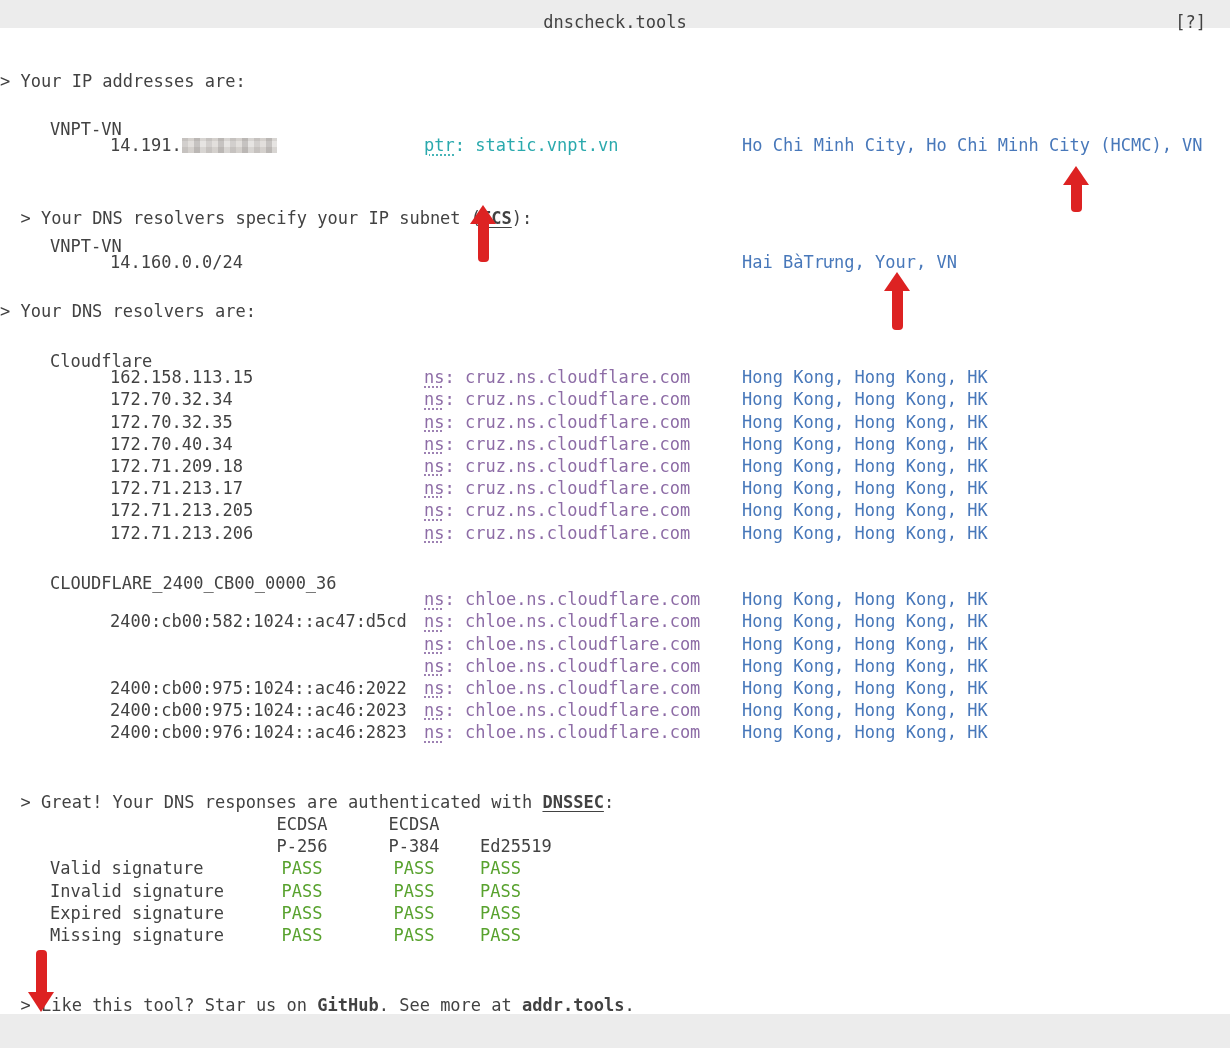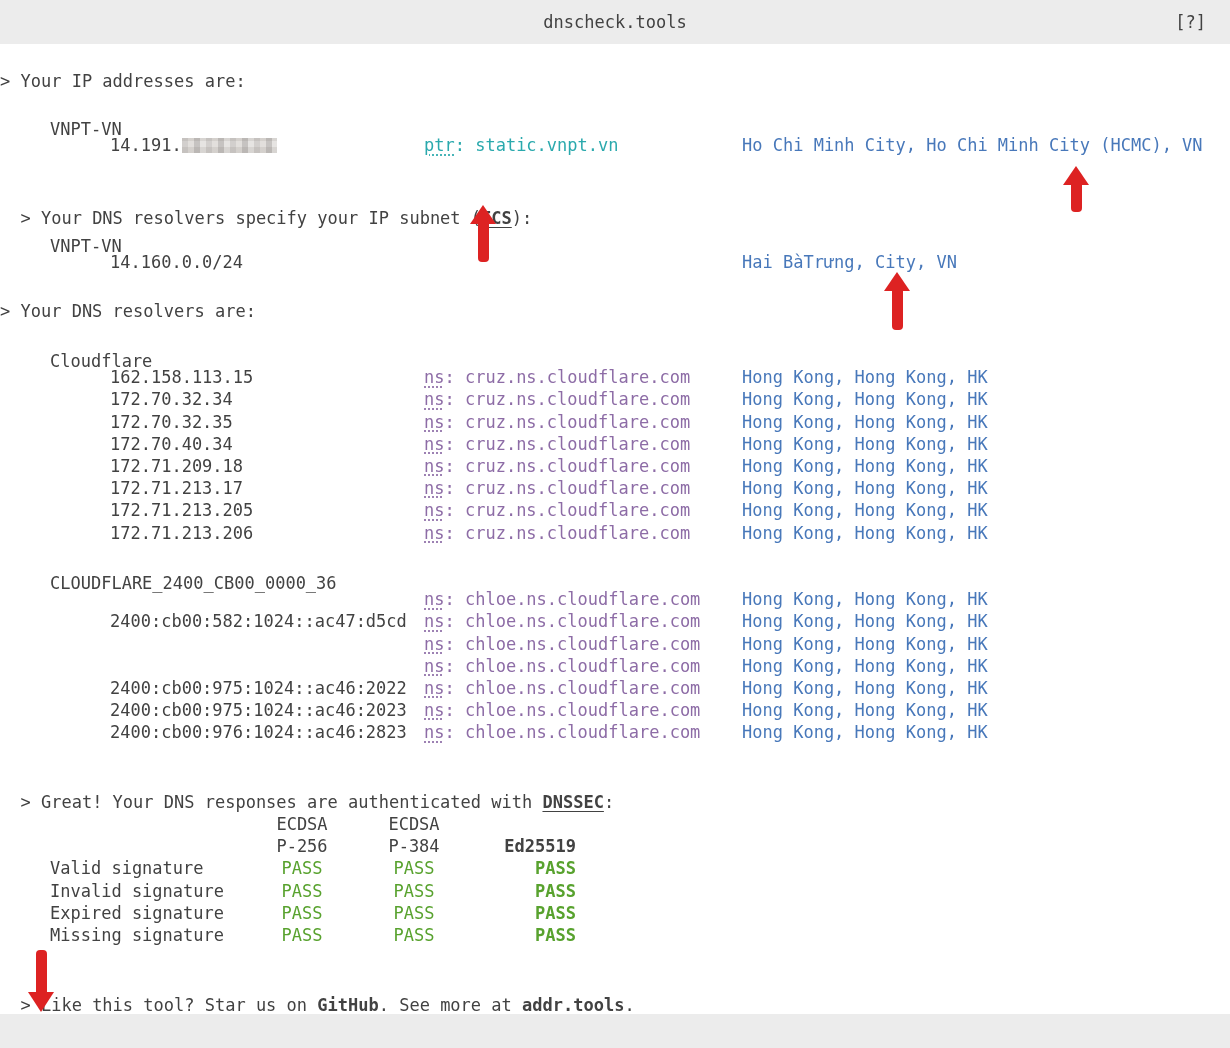--- a/index.html
+++ b/index.html
@@ -5,21 +5,21 @@
   :root{
     --text:#424242; --bar-bg:#ececec; --teal:#2aa9ad; --blue:#4878ba;
     --purple:#8d6ca6; --green:#58a22e; --red:#dd2222; --lh:22.2px;
   }
   *{margin:0;padding:0;box-sizing:border-box;}
   html,body{width:1230px;height:1048px;overflow:hidden;background:#fff;}
   body{
     font-family:"DejaVu Sans Mono","Liberation Mono",monospace;
     font-size:17px;color:var(--text);position:relative;
   }
-  .topbar{position:absolute;top:0;left:0;right:0;height:44px;background:var(--bar-bg);
+  .topbar{position:absolute;top:0;left:0;right:0;height:28px;background:var(--bar-bg);
     line-height:44px;text-align:center;}
   .topbar .help{position:absolute;right:24px;top:0;color:var(--text);text-decoration:none;cursor:pointer;}
   .line{position:absolute;left:0;right:0;height:var(--lh);line-height:var(--lh);white-space:pre;}
   .frow{position:relative;height:var(--lh);line-height:var(--lh);white-space:pre;}
   .frow>span{position:absolute;top:0;}
   .group{position:absolute;left:0;right:0;}
   .name{left:50px;margin-top:6px;}
   .ip{left:78px;margin-left:32px;}
   .nscol{left:424px;color:var(--purple);}
   .ptrcol{left:424px;color:var(--teal);}
@@ -27,21 +27,21 @@
   .abbr{text-decoration:underline dotted;text-underline-offset:3px;}
   a.lnk{color:inherit;text-decoration:underline;text-underline-offset:3px;cursor:pointer;font-weight:bold;}
   .green{color:var(--green);}
   .redacted{display:inline-block;width:95px;height:15px;vertical-align:-2px;
     background:
       repeating-linear-gradient(0deg, rgba(90,80,70,.10) 0 6px, rgba(255,255,255,0) 6px 12px),
       repeating-linear-gradient(90deg, #d2cfcd 0 6px, #e2dfdc 6px 12px, #c6c3c1 12px 18px, #e6e4e2 18px 24px);}
   
   .tcol1{left:250px;width:104px;text-align:center;}
   .tcol2{left:362px;width:104px;text-align:center;}
-  .tcol3{left:464px;width:112px;text-align:right;font-weight:bold;}
+  .tcol3{left:480px;width:112px;text-align:left;}
   .tlabel{left:50px;}
   
   .statusbar{position:absolute;top:1014px;left:0;right:0;height:34px;background:var(--bar-bg);
     line-height:34px;white-space:pre;}
   
   .arrow{position:absolute;z-index:5;width:26px;}
   .arrow .head-up{width:0;height:0;border-left:13px solid transparent;border-right:13px solid transparent;
     border-bottom:19px solid var(--red);}
   .arrow .head-down{width:0;height:0;border-left:13px solid transparent;border-right:13px solid transparent;
     border-top:20px solid var(--red);}
@@ -67,21 +67,21 @@
   </div>
 </div>
 
 <div class="line" style="top:185px">
   <span>&gt; Your DNS resolvers specify your IP subnet (</span><a class="lnk">ECS</a><span>):</span>
 </div>
 <div class="group" style="top:229px">
   <div class="frow"><span class="name">VNPT-VN</span></div>
   <div class="frow">
     <span class="ip">14.160.0.0/24</span>
-    <span class="loccol">Hai BàTrưng, City, VN</span>
+    <span class="loccol">Hai BàTrưng, Your, VN</span>
   </div>
 </div>
 
 <div class="line" style="top:300px">&gt; Your DNS resolvers are:</div>
 <div class="group" style="top:344px">
     <div class="frow"><span class="name">Cloudflare</span></div>
     <div class="frow"><span class="ip">162.158.113.15</span><span class="nscol"><span class="abbr">ns</span><span>: cruz.ns.cloudflare.com</span></span><span class="loccol">Hong Kong, Hong Kong, HK</span></div>
     <div class="frow"><span class="ip">172.70.32.34</span><span class="nscol"><span class="abbr">ns</span><span>: cruz.ns.cloudflare.com</span></span><span class="loccol">Hong Kong, Hong Kong, HK</span></div>
     <div class="frow"><span class="ip">172.70.32.35</span><span class="nscol"><span class="abbr">ns</span><span>: cruz.ns.cloudflare.com</span></span><span class="loccol">Hong Kong, Hong Kong, HK</span></div>
     <div class="frow"><span class="ip">172.70.40.34</span><span class="nscol"><span class="abbr">ns</span><span>: cruz.ns.cloudflare.com</span></span><span class="loccol">Hong Kong, Hong Kong, HK</span></div>

